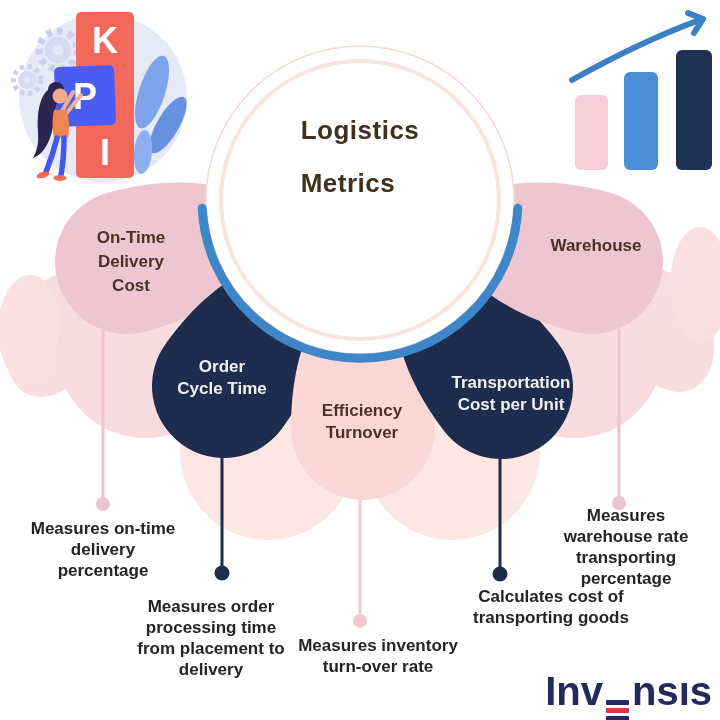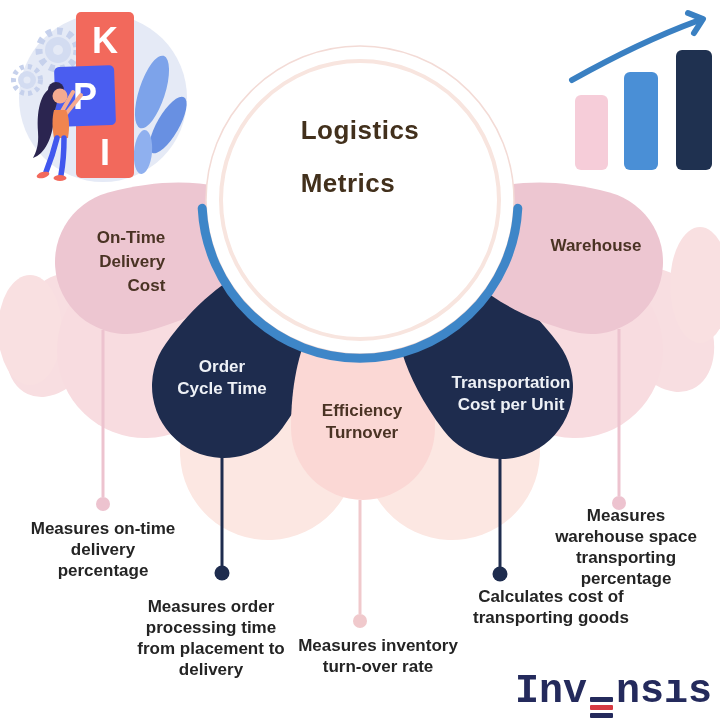--- a/index.html
+++ b/index.html
@@ -4,26 +4,26 @@
 <style>
   html,body{margin:0;padding:0;background:#fff;}
   .canvas{position:relative;width:720px;height:720px;background:#ffffff;overflow:hidden;
           font-family:"Liberation Sans",sans-serif;}
   .layer{position:absolute;left:0;top:0;}
   .title{position:absolute;left:360px;top:104px;transform:translateX(-50%);
          text-align:left;font-weight:bold;font-size:26px;line-height:53px;
          color:#42301c;white-space:nowrap;letter-spacing:.5px;}
   .petal-label{position:absolute;transform:translateX(-50%);text-align:center;
          font-weight:bold;font-size:17px;line-height:22px;color:#4a3324;white-space:nowrap;}
-  .petal-label.lh24{line-height:24px;text-align:right;}
+  .petal-label.lh24{line-height:24px;}
   .petal-label.on-navy{color:#eef1f6;}
   .desc{position:absolute;transform:translateX(-50%);text-align:center;
          font-weight:bold;font-size:17px;line-height:21px;color:#242424;white-space:nowrap;}
   .logo{position:absolute;right:8px;top:669px;display:flex;align-items:baseline;
-        font-weight:bold;font-size:40px;color:#242a5c;letter-spacing:0;font-family:Liberation Mono, monospace;}
+        font-weight:bold;font-size:40px;color:#242a5c;letter-spacing:0;}
   .logo .ebars{display:flex;flex-direction:column;justify-content:flex-end;
         margin:0 3px;}
   .logo .ebars i{display:block;width:23px;height:5px;background:#242a5c;margin-top:3px;border-radius:1px;}
   .logo .ebars i.red{background:#d63a42;}
 </style>
 </head>
 <body>
 
 <div class="canvas">
 
@@ -160,21 +160,21 @@
   <div class="desc" style="left:378px;top:635px">
     <div>Measures inventory</div>
     <div>turn-over rate</div>
   </div>
   <div class="desc" style="left:551px;top:586px">
     <div>Calculates cost of</div>
     <div>transporting goods</div>
   </div>
   <div class="desc" style="left:626px;top:505px">
     <div>Measures</div>
-    <div>warehouse space</div>
+    <div>warehouse rate</div>
     <div>transporting</div>
     <div>percentage</div>
   </div>
 
   <div class="logo">
     <span>Inv</span>
     <span class="ebars">
       <i></i>
       <i class="red"></i>
       <i></i>

